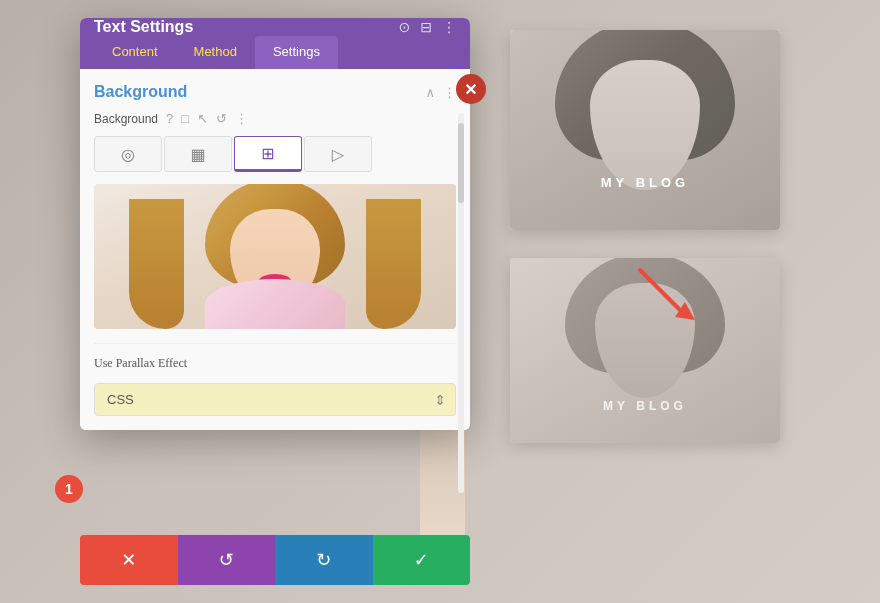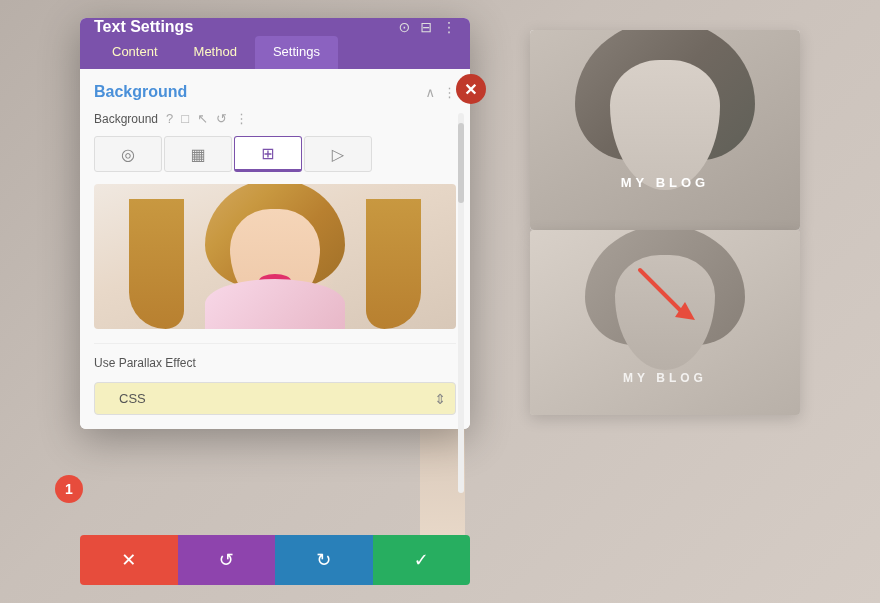--- a/index.html
+++ b/index.html
@@ -69,21 +69,21 @@
     }
 
     
     .tabs {
       background: #7b52ab;
       display: flex;
       padding: 0 14px;
     }
     .tab {
       padding: 8px 18px;
-      color: #fef9c3;
+      color: #fde047;
       font-size: 13px;
       cursor: pointer;
       border-bottom: 2px solid transparent;
     }
     .tab.active {
       background: #8b62c0;
       color: #fff;
       border-radius: 4px 4px 0 0;
     }
 
@@ -248,20 +248,21 @@
     }
 
     
     .parallax-row {
       margin-bottom: 12px;
     }
     .parallax-label {
       font-size: 12px;
       color: #555;
       margin-bottom: 6px;
+      font-family: Liberation Serif, serif;
     }
     .toggle-wrapper {
       display: flex;
       align-items: center;
       gap: 0;
     }
     .toggle-yes {
       background: #6dbf67;
       color: #fff;
       font-size: 10px;
@@ -293,21 +294,21 @@
       font-size: 12px;
       color: #555;
       margin-bottom: 6px;
     }
     .select-wrapper {
       position: relative;
       width: 100%;
     }
     .method-select {
       width: 100%;
-      padding: 8px 24px;
+      padding: 8px 12px;
       background: #f5f0c0;
       border: 1px solid #ddd;
       border-radius: 4px;
       font-size: 13px;
       color: #555;
       appearance: none;
       cursor: pointer;
     }
     .select-arrow {
       position: absolute;
@@ -381,22 +382,22 @@
 
     
     .preview-area {
       position: absolute;
       right: 60px;
       top: 30px;
       width: 310px;
       height: 480px;
       display: flex;
       flex-direction: column;
-      gap: 0;
-      align-items: center;
+      gap: 28px;
+      align-items: flex-start;
     }
 
     
     .blog-card {
       background: #fff;
       border-radius: 4px;
       overflow: hidden;
       box-shadow: 0 4px 15px rgba(0,0,0,0.15);
       width: 270px;
       height: 200px;

